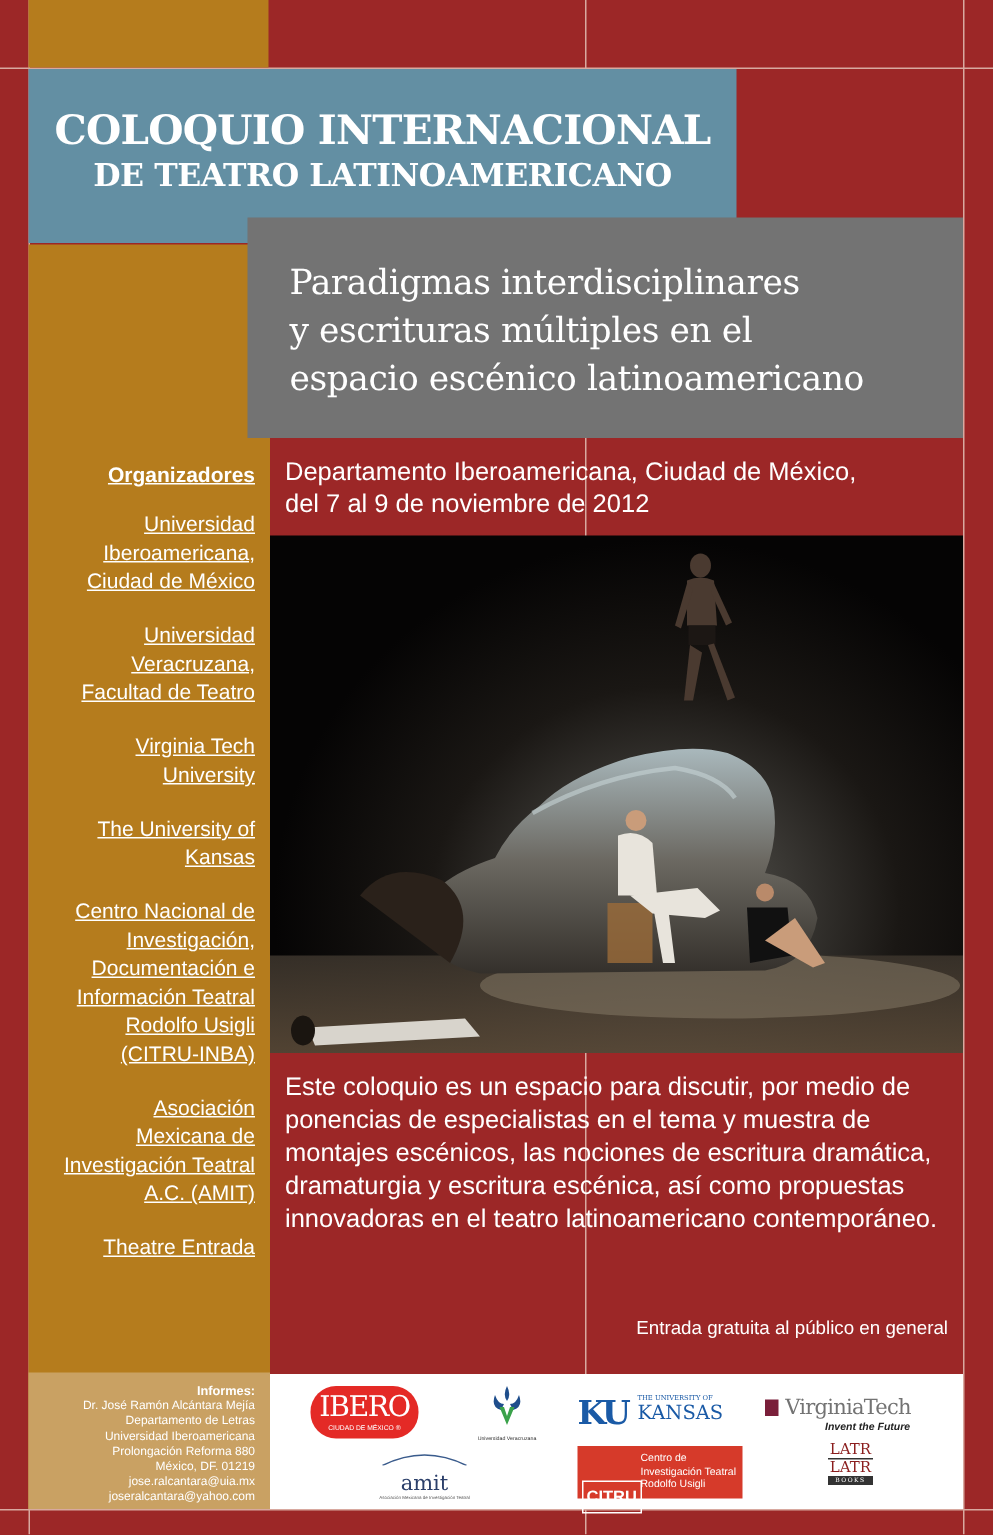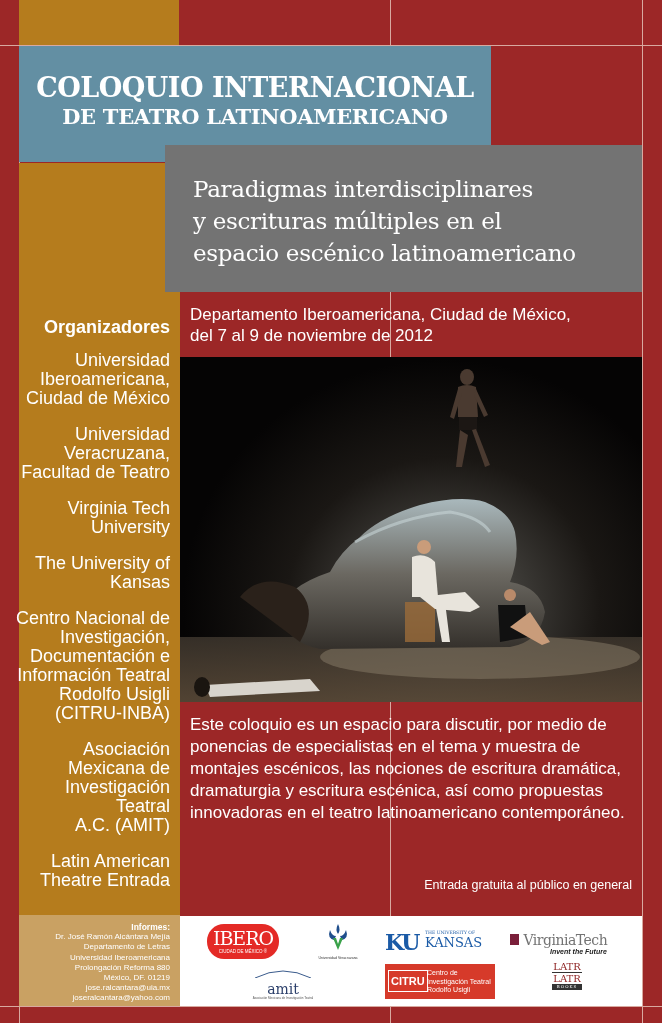--- a/index.html
+++ b/index.html
@@ -8,21 +8,21 @@
   .vline{position:absolute;top:0;bottom:0;width:1px;background:#d8a9a0;}
   .hline{position:absolute;left:0;right:0;height:1px;background:#d8a9a0;}
   .gold{background:#b57c1d;}
   .title-box{left:19px;top:46px;width:472px;height:116px;background:#638fa3;color:#fff;text-align:center;font-family:"DejaVu Serif",serif;font-weight:bold;}
   .title-box .t1{font-size:27px;margin-top:26px;line-height:32px;letter-spacing:-0.5px;}
   .title-box .t2{font-size:21px;line-height:26px;letter-spacing:-0.3px;}
   .black-box{left:165px;top:145px;width:477px;height:147px;background:#737373;color:#fff;font-family:"DejaVu Serif",serif;}
   .black-box .sub{margin:28px 0 0 28px;font-size:23px;line-height:32px;letter-spacing:-0.3px;}
   .dates{left:190px;top:304px;color:#fff;font-size:17px;line-height:21px;}
   .org{left:19px;top:163px;width:161px;height:843px;}
-  .org-list{position:absolute;right:10px;top:155px;text-align:right;color:#fff;font-size:18px;line-height:19px;width:160px;}
+  .org-list{position:absolute;right:10px;top:144px;text-align:right;color:#fff;font-size:14px;line-height:19px;width:160px;text-decoration:underline;}
   .org-list .head{font-weight:bold;margin-bottom:14px;}
   .org-list .item{margin-bottom:17px;}
   .photo{left:180px;top:357px;width:462px;height:345px;background:radial-gradient(ellipse at 57% 72%,#6b6a66 0%,#3e3c38 20%,#1a1714 42%,#050404 70%);overflow:hidden;}
   .desc{left:190px;top:714px;width:445px;color:#fff;font-size:17px;line-height:22px;}
   .free{left:190px;top:878px;width:442px;text-align:right;color:#fff;font-size:12.5px;}
   .info{left:19px;top:915px;width:161px;height:91px;background:#c9a163;color:#fff;text-align:right;font-size:8px;line-height:10.2px;}
   .info-inner{padding:7px 10px 0 0;}
   .logos{left:180px;top:916px;width:462px;height:90px;background:#fff;}
   .logo{position:absolute;}
 </style>
@@ -66,21 +66,20 @@
         <div>Rodolfo Usigli</div>
         <div>(CITRU-INBA)</div>
       </div>
       <div class="item">
         <div>Asociación</div>
         <div>Mexicana de</div>
         <div>Investigación Teatral</div>
         <div>A.C. (AMIT)</div>
       </div>
       <div class="item">
-        <div>Latin American</div>
         <div>Theatre Entrada</div>
       </div>
     </div>
 </div>
 
 <div class="abs title-box">
   <div class="t1">COLOQUIO INTERNACIONAL</div>
   <div class="t2">DE TEATRO LATINOAMERICANO</div>
 </div>
 
@@ -186,21 +185,21 @@
     <div style="font-size:7px;font-style:italic;font-weight:bold;color:#222;margin-left:40px;line-height:8px">Invent the Future</div>
   </div>
   <div class="logo" style="left:68px;top:48px;width:70px;height:36px;text-align:center">
     <svg width="60" height="10" viewBox="0 0 60 10">
         <path d="M2 10 Q30 -4 58 10" stroke="#3a5b8c" stroke-width="1" fill="none"></path>
       </svg>
     <div style="font-size:14px;color:#2b3f6a;line-height:14px;font-family:'DejaVu Serif',serif">amit</div>
     <div style="font-size:3px;color:#555">Asociación Mexicana de Investigación Teatral</div>
   </div>
   <div class="logo" style="left:205px;top:48px;width:110px;height:35px;background:#d63a2a;color:#fff;">
-    <div style="position:absolute;left:3px;top:6px;border:1px solid #fff;font-size:11px;font-weight:bold;padding:3px 2px;line-height:14px">CITRU</div>
+    <div style="position:absolute;left:3px;top:23px;border:1px solid #fff;font-size:11px;font-weight:bold;padding:3px 2px;line-height:14px">CITRU</div>
     <div style="position:absolute;left:42px;top:5px;font-size:7px;line-height:8.5px">
       <div>Centro de</div>
       <div>Investigación Teatral</div>
       <div>Rodolfo Usigli</div>
     </div>
   </div>
   <div class="logo" style="left:372px;top:45px;width:30px;height:40px;text-align:center;font-family:'DejaVu Serif',serif;color:#8b1d1d">
     <div style="font-size:10px;line-height:11px;border-bottom:1px solid #333">LATR</div>
     <div style="font-size:10px;line-height:11px">LATR</div>
     <div style="font-size:4px;line-height:6px;background:#333;color:#fff;letter-spacing:1px">BOOKS</div>

